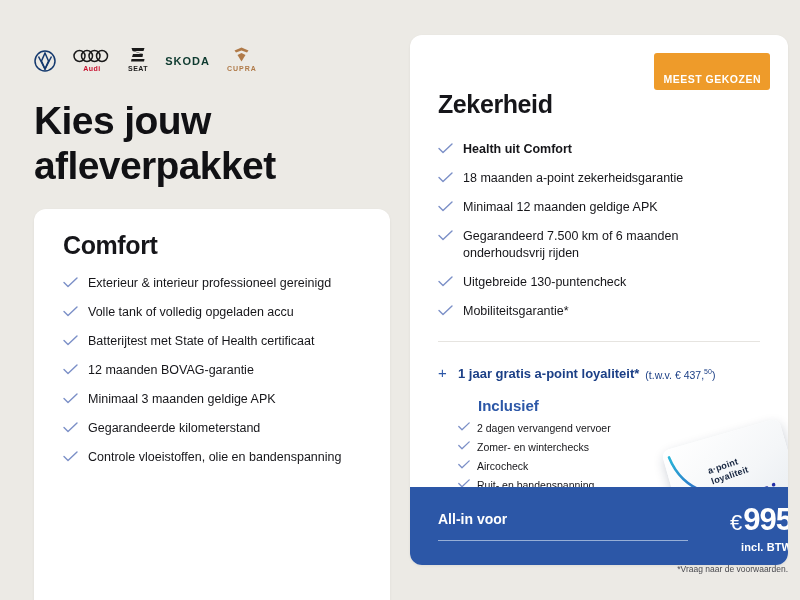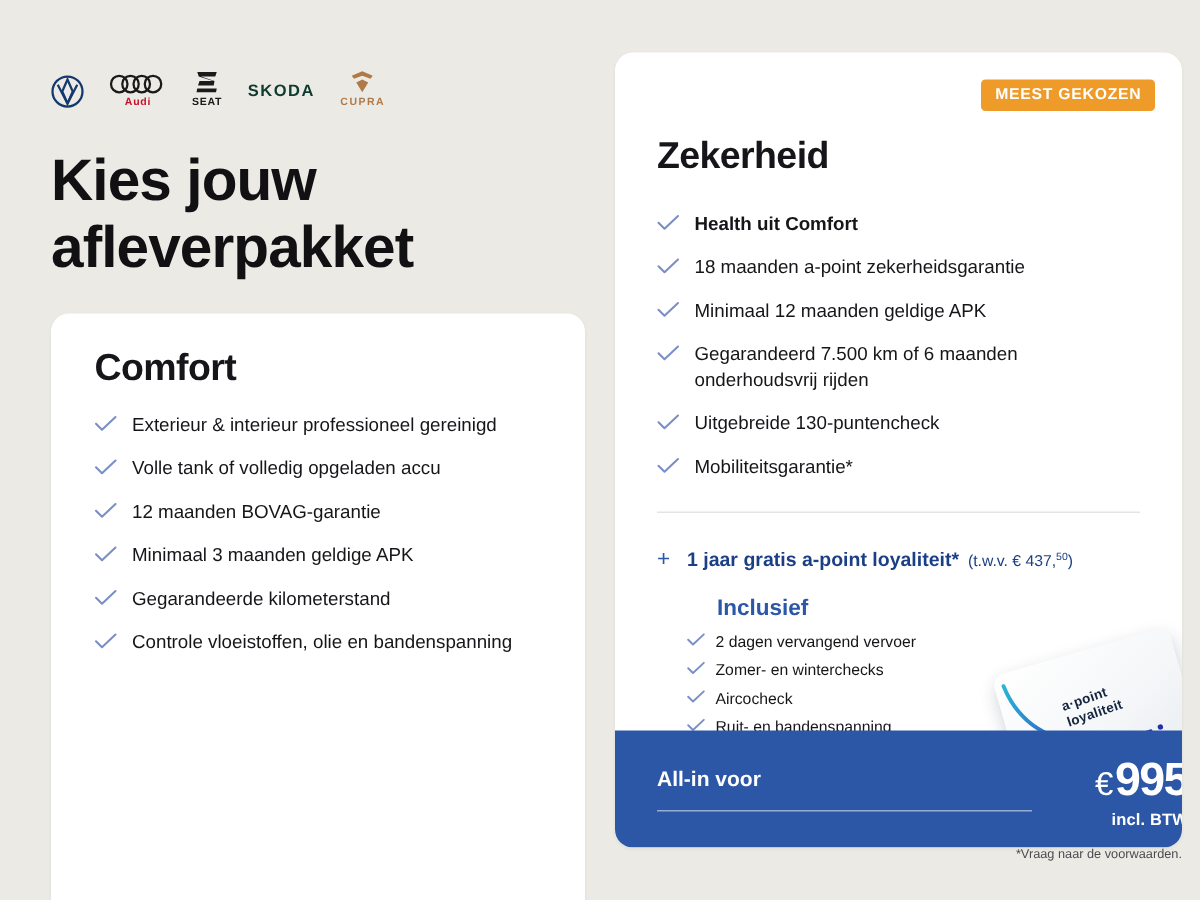--- a/index.html
+++ b/index.html
@@ -26,21 +26,21 @@
   .feat .chk{flex:0 0 auto;width:15px;margin-right:10px;margin-top:2px;}
   .feat .txt{font-size:12.5px;line-height:17px;color:#16161a;}
   #comfort-price-wrap{position:absolute;right:26px;bottom:2px;text-align:right;}
   .price{font-size:31px;font-weight:bold;letter-spacing:-1px;line-height:33px;white-space:nowrap;}
   .price .cur{font-size:22px;font-weight:normal;letter-spacing:0;margin-right:1px;}
   .btw{font-size:11px;font-weight:bold;letter-spacing:.1px;margin-top:2px;}
   
   #zekerheid-card{position:absolute;left:410px;top:35px;width:378px;height:530px;
     background:#fff;border-radius:12px;box-shadow:0 1px 3px rgba(0,0,0,.06);overflow:hidden;}
   #badge{position:absolute;right:18px;top:18px;background:#ee9b2a;color:#fff;
-    font-size:10.5px;font-weight:bold;letter-spacing:.5px;padding:4px 9px 5px;border-radius:3px;}
+    font-size:10.5px;font-weight:bold;letter-spacing:.5px;padding:20px 9px 5px;border-radius:3px;}
   #zekerheid-title{position:absolute;left:28px;top:55px;font-size:25px;font-weight:bold;letter-spacing:-.4px;}
   #zekerheid-list{position:absolute;left:28px;top:106px;width:320px;}
   #divider{position:absolute;left:28px;top:306px;width:322px;height:1px;background:#e6e4e0;}
   #bonus-row{position:absolute;left:28px;top:330px;width:330px;display:flex;align-items:baseline;}
   #bonus-plus{font-size:15px;color:#2c57a7;width:20px;flex:0 0 auto;line-height:1;}
   #bonus-label{font-size:13px;font-weight:bold;color:#1b3f86;}
   #bonus-value{font-size:10.5px;color:#1b3f86;margin-left:6px;white-space:nowrap;}
   #bonus-value sup{font-size:7px;}
   #inclusief{position:absolute;left:48px;top:362px;width:260px;}
   #inclusief-title{font-size:15px;font-weight:bold;color:#2c57a7;margin-bottom:7px;padding-left:20px;}
@@ -127,20 +127,28 @@
           </span>
         <span class="txt">Exterieur &amp; interieur professioneel gereinigd</span>
       </div>
       <div class="feat">
         <span class="chk">
             <svg width="15" height="11" viewBox="0 0 15 11">
               <path d="M1 5.5 L5 9.5 L14 1" fill="none" stroke="#7b8fc7" stroke-width="1.4" stroke-linecap="round" stroke-linejoin="round"></path>
             </svg>
           </span>
         <span class="txt">Volle tank of volledig opgeladen accu</span>
+      </div>
+      <div class="feat">
+        <span class="chk">
+            <svg width="15" height="11" viewBox="0 0 15 11">
+              <path d="M1 5.5 L5 9.5 L14 1" fill="none" stroke="#7b8fc7" stroke-width="1.4" stroke-linecap="round" stroke-linejoin="round"></path>
+            </svg>
+          </span>
+        <span class="txt">Batterijtest met State of Health certificaat</span>
       </div>
       <div class="feat">
         <span class="chk">
             <svg width="15" height="11" viewBox="0 0 15 11">
               <path d="M1 5.5 L5 9.5 L14 1" fill="none" stroke="#7b8fc7" stroke-width="1.4" stroke-linecap="round" stroke-linejoin="round"></path>
             </svg>
           </span>
         <span class="txt">12 maanden BOVAG-garantie</span>
       </div>
       <div class="feat">

